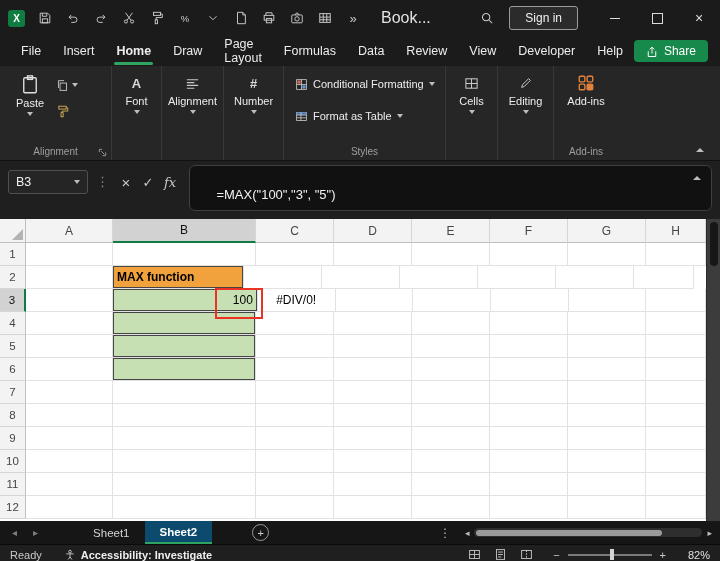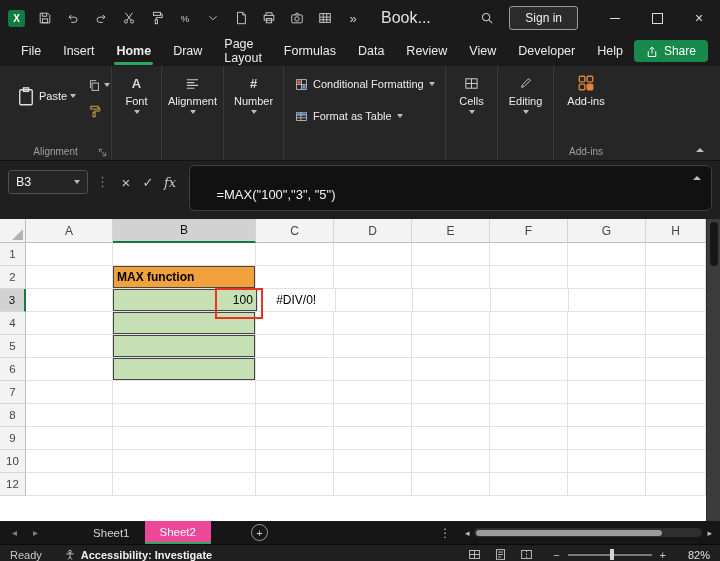--- a/index.html
+++ b/index.html
@@ -30,21 +30,21 @@
   .menu-item.active::after{content:"";position:absolute;left:9px;right:9px;bottom:1px;height:3px;background:#2EA561;border-radius:2px}
   .menu-spacer{flex:1}
   .share-btn{display:flex;align-items:flex-end;gap:6px;background:#17894B;color:#fff;border:none;border-radius:4px;
     font-size:12px;font-family:inherit;padding:4px 12px;margin-right:8px}
   
   .ribbon{height:94px;background:#262626;display:flex;position:relative;border-bottom:1px solid #111}
   .rgroup{position:relative;border-right:1px solid #383838;box-sizing:border-box;height:100%}
   .gl{position:absolute;bottom:3px;left:0;right:0;text-align:center;font-size:10px;color:#9f9f9f}
   .launcher{position:absolute;bottom:3px;right:4px;line-height:0}
   .paste-area{display:flex;padding:6px 4px 0 10px;gap:6px}
-  .big-btn{display:flex;flex-direction:row;align-items:center;gap:3px;color:#ececec;font-size:11px;padding:2px 6px;border-radius:3px}
+  .big-btn{display:flex;flex-direction:column;align-items:center;gap:3px;color:#ececec;font-size:11px;padding:2px 6px;border-radius:3px}
   .mini-col{display:flex;flex-direction:column;gap:8px;padding-top:4px}
   .mini-btn{display:flex;align-items:center;gap:3px;height:18px}
   .chev{width:0;height:0;border-left:3.5px solid transparent;border-right:3.5px solid transparent;border-top:4px solid #bdbdbd}
   .chev-up{width:0;height:0;border-left:4px solid transparent;border-right:4px solid transparent;border-bottom:4.5px solid #bdbdbd}
   .col-group{display:flex;flex-direction:column;align-items:center;gap:3px;padding-top:8px}
   .cicon{height:18px;display:flex;align-items:center;justify-content:center;color:#d8d8d8;font-size:13px;font-weight:bold}
   .clabel{font-size:11px;color:#ececec}
   .styles-rows{padding:8px 0 0 8px;display:flex;flex-direction:column;gap:12px}
   .style-row{display:flex;align-items:center;gap:5px;height:20px;color:#ececec;font-size:11px;white-space:nowrap;border-radius:3px;padding:0 3px}
   .ribbon-collapse{position:absolute;right:16px;bottom:8px}
@@ -76,21 +76,21 @@
     font-size:12px;color:#000;display:flex;align-items:center;padding:0 4px;overflow:hidden;white-space:nowrap}
   .cell.bordered{box-shadow:inset 0 0 0 1px #454545}
   .annotation-box{position:absolute;left:215px;top:69px;width:44px;height:27px;border:2px solid #EA3323;z-index:5;pointer-events:none}
   .vscroll{position:absolute;right:0;top:0;width:14px;height:302px;background:#3c3c3c;border-left:1px solid #2a2a2a;box-sizing:border-box}
   .vthumb{position:absolute;left:3px;top:3px;width:8px;height:44px;background:#171717;border-radius:4px}
   
   .tabbar{height:23px;background:#161616;display:flex;align-items:stretch;color:#c9c9c9;font-size:11.5px}
   .tab-nav{display:flex;align-items:center;gap:16px;padding:0 12px;color:#7d7d7d;font-size:10px}
   .sheet-tabs{display:flex;align-items:stretch;margin-left:28px}
   .stab{display:flex;align-items:center;padding:0 15px;color:#d4d4d4;box-sizing:border-box}
-  .stab.active{color:#fff;font-weight:normal;background:#ec4899;border-bottom:2px solid #2EA561}
+  .stab.active{color:#fff;font-weight:bold;background:#0c4a6e;border-bottom:2px solid #2EA561}
   .add-sheet{width:15px;height:15px;border:1px solid #9a9a9a;border-radius:50%;color:#cfcfcf;display:flex;align-items:center;
     justify-content:center;font-size:11px;align-self:center;margin-left:40px}
   .tab-spacer{flex:1}
   .tab-dots{align-self:center;color:#bdbdbd;font-size:12px;margin-right:14px}
   .hscroll{align-self:center;display:flex;align-items:center;gap:5px;margin-right:8px}
   .hs-arrow{color:#bdbdbd;font-size:9px}
   .hs-track{width:228px;height:9px;background:#2e2e2e;border-radius:5px;position:relative}
   .hs-thumb{position:absolute;left:2px;top:1.5px;width:186px;height:6px;background:#9a9a9a;border-radius:3px}
   
   .statusbar{height:20px;background:#1f1f1f;border-top:1px solid #0a0a0a;display:flex;align-items:center;
@@ -313,20 +313,21 @@
           <svg viewBox="0 0 16 16" width="13" height="13" fill="none" stroke="#c9c9c9" stroke-width="1">
               <rect x="2" y="3" width="12" height="10"></rect>
               <rect x="2" y="3" width="12" height="3.2" fill="#3f76b5" stroke="none"></rect>
               <path d="M2 6.2h12M2 9.6h12M7.3 3v10"></path>
             </svg>
         </span>
         <span>Format as Table</span>
         <span class="chev"></span>
       </div>
     </div>
+    <div class="gl">Styles</div>
   </div>
 
   <div class="rgroup col-group" style="width:52px">
     <span class="cicon">
       <svg viewBox="0 0 16 16" width="15" height="15" fill="none" stroke="#c9c9c9" stroke-width="1.1">
           <rect x="2" y="3" width="12" height="10"></rect>
           <path d="M2 8h12M8 3v10"></path>
         </svg>
     </span>
     <span class="clabel">Cells</span>
@@ -398,21 +399,21 @@
         <div class="cell" style="width: 78px;"></div>
         <div class="cell" style="width: 78px;"></div>
         <div class="cell" style="width: 78px;"></div>
         <div class="cell" style="width: 78px;"></div>
         <div class="cell" style="width: 78px;"></div>
         <div class="cell" style="width: 60px;"></div>
       </div>
       <div class="grow">
         <div class="rh">2</div>
         <div class="cell" style="width: 87px;"></div>
-        <div class="cell bordered" style="width: 143px; background: rgb(242, 162, 60); font-weight: bold;">MAX function</div>
+        <div class="cell bordered" style="width: 131px; background: rgb(242, 162, 60); font-weight: bold;">MAX function</div>
         <div class="cell" style="width: 78px;"></div>
         <div class="cell" style="width: 78px;"></div>
         <div class="cell" style="width: 78px;"></div>
         <div class="cell" style="width: 78px;"></div>
         <div class="cell" style="width: 78px;"></div>
         <div class="cell" style="width: 60px;"></div>
       </div>
       <div class="grow">
         <div class="rh hl">3</div>
         <div class="cell" style="width: 87px;"></div>
@@ -485,20 +486,31 @@
         <div class="cell" style="width: 143px;"></div>
         <div class="cell" style="width: 78px;"></div>
         <div class="cell" style="width: 78px;"></div>
         <div class="cell" style="width: 78px;"></div>
         <div class="cell" style="width: 78px;"></div>
         <div class="cell" style="width: 78px;"></div>
         <div class="cell" style="width: 60px;"></div>
       </div>
       <div class="grow">
         <div class="rh">10</div>
+        <div class="cell" style="width: 87px;"></div>
+        <div class="cell" style="width: 143px;"></div>
+        <div class="cell" style="width: 78px;"></div>
+        <div class="cell" style="width: 78px;"></div>
+        <div class="cell" style="width: 78px;"></div>
+        <div class="cell" style="width: 78px;"></div>
+        <div class="cell" style="width: 78px;"></div>
+        <div class="cell" style="width: 60px;"></div>
+      </div>
+      <div class="grow">
+        <div class="rh">11</div>
         <div class="cell" style="width: 87px;"></div>
         <div class="cell" style="width: 143px;"></div>
         <div class="cell" style="width: 78px;"></div>
         <div class="cell" style="width: 78px;"></div>
         <div class="cell" style="width: 78px;"></div>
         <div class="cell" style="width: 78px;"></div>
         <div class="cell" style="width: 78px;"></div>
         <div class="cell" style="width: 60px;"></div>
       </div>
       <div class="grow">

